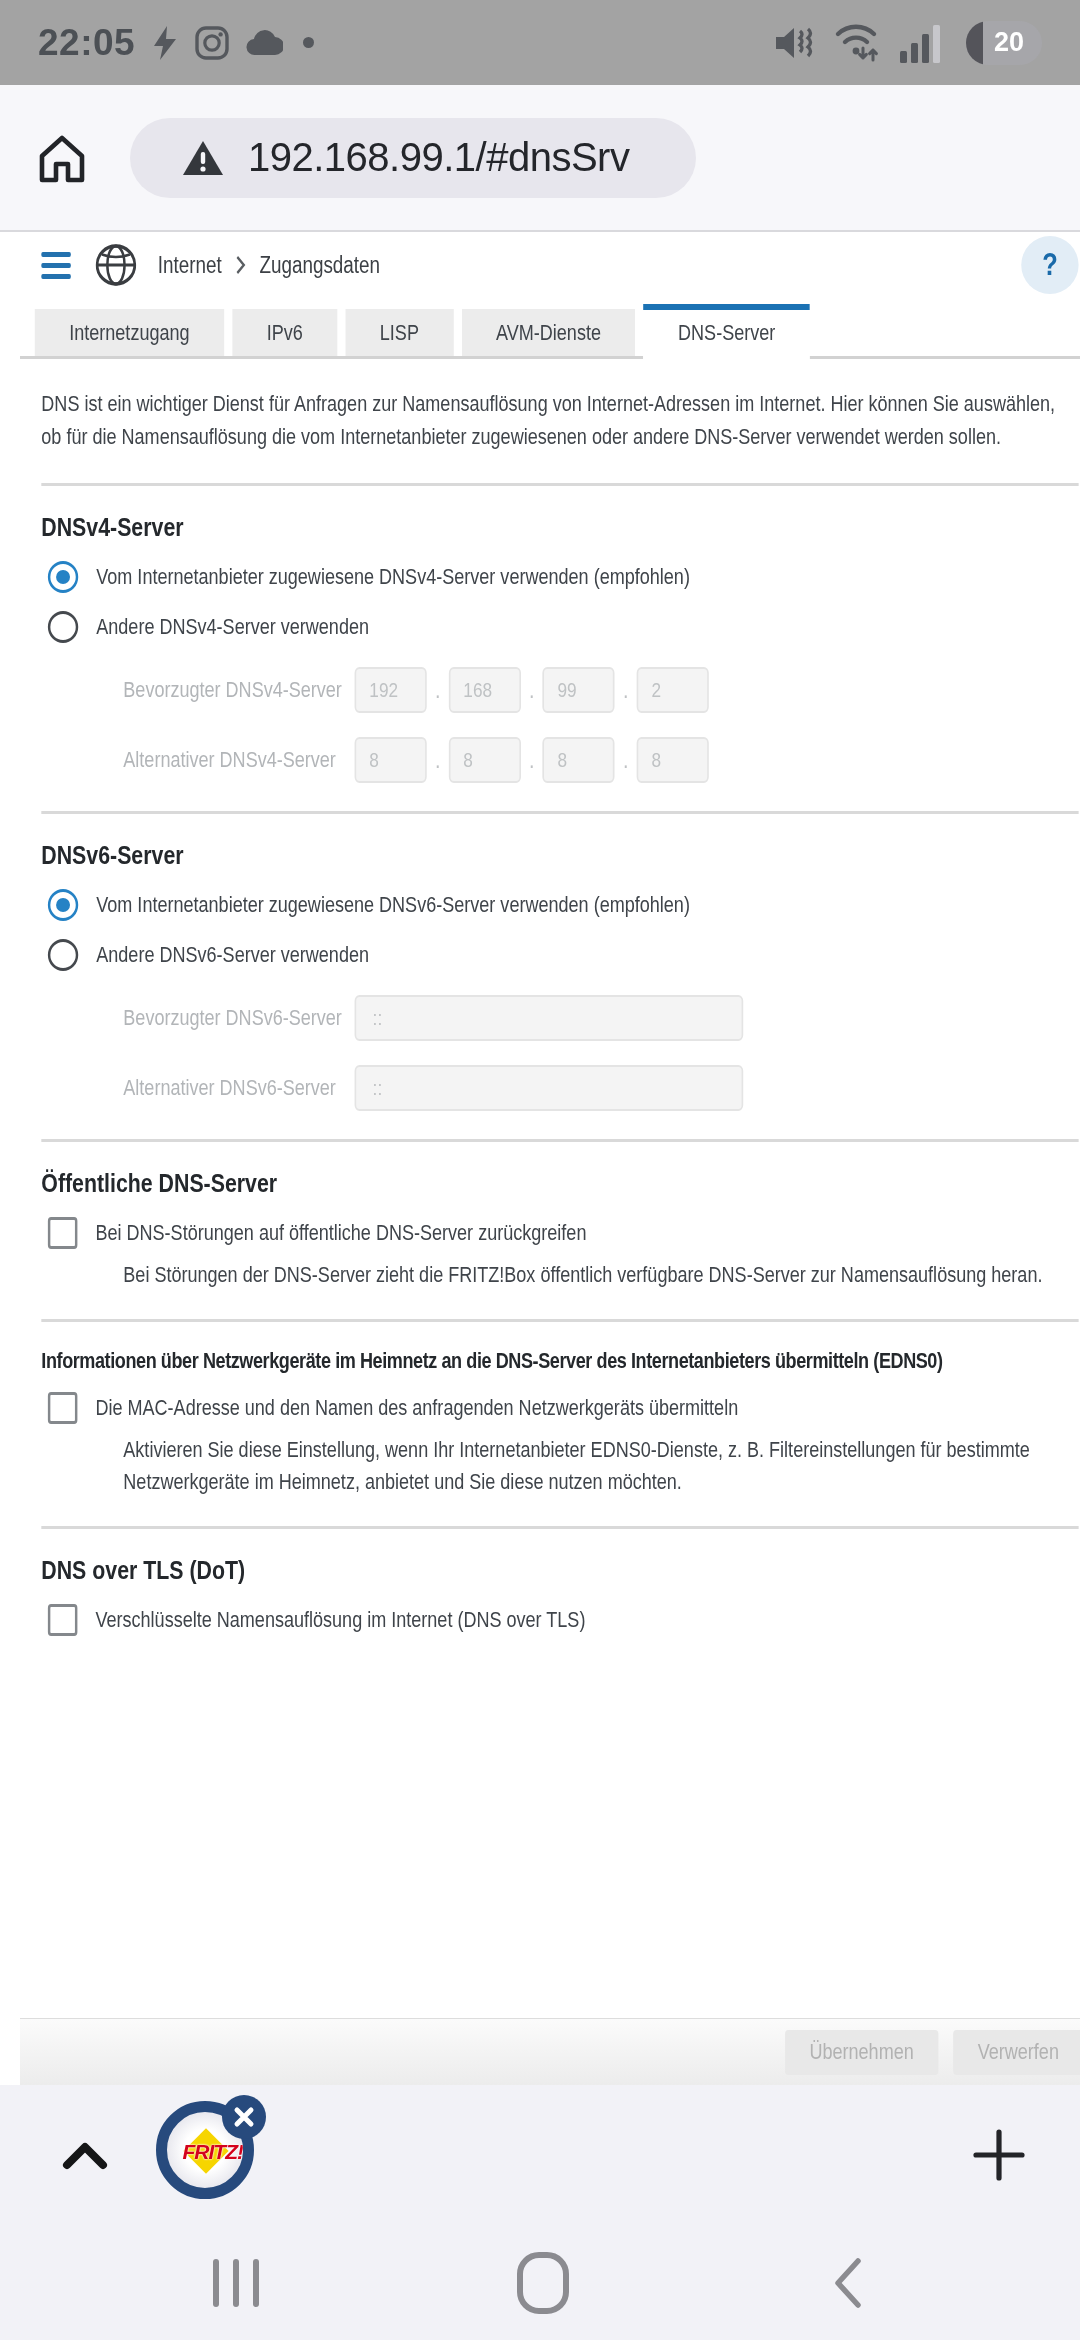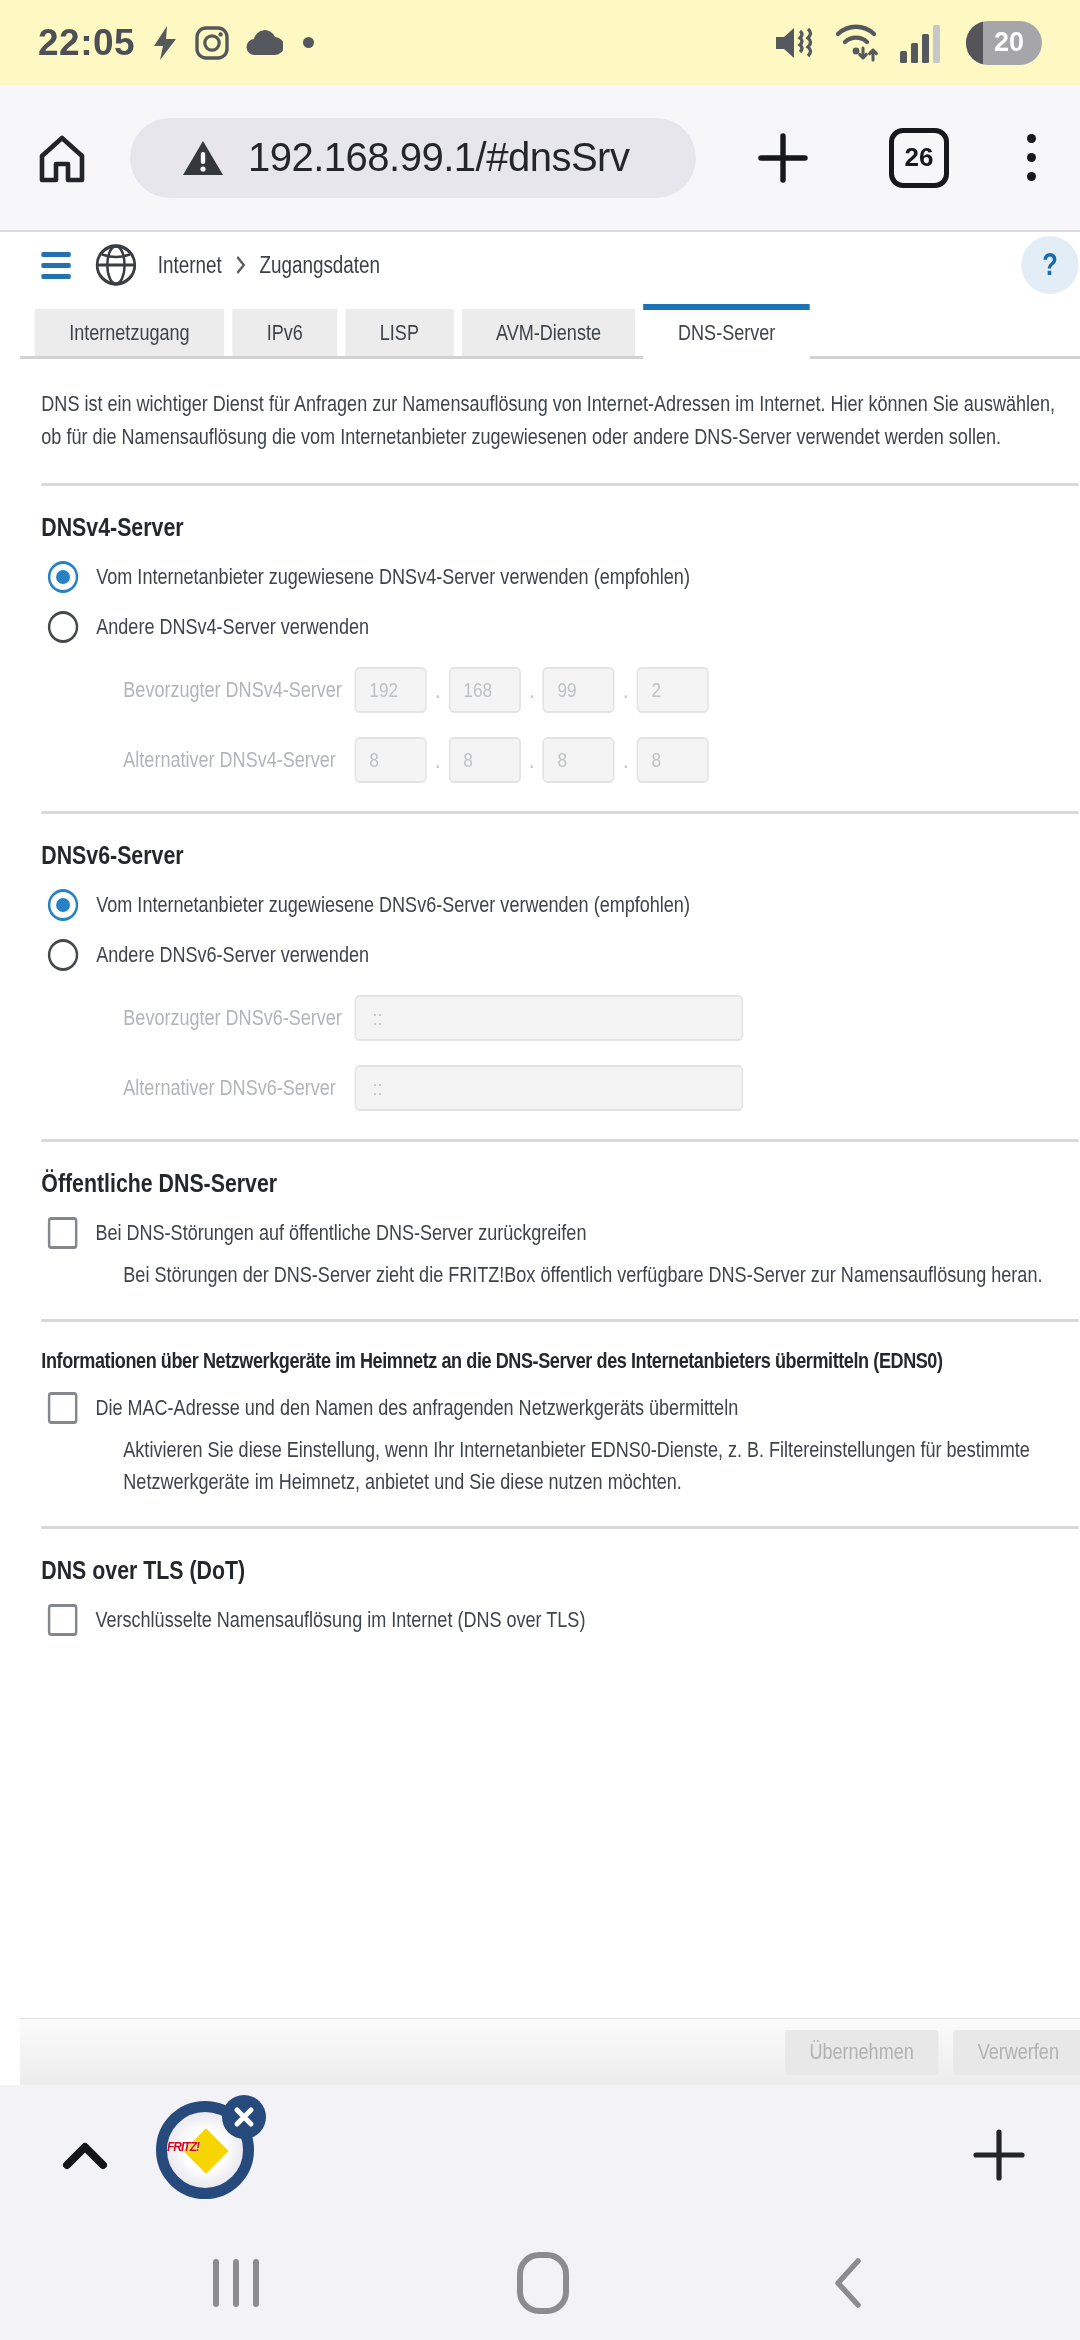--- a/index.html
+++ b/index.html
@@ -1,20 +1,20 @@
 <!DOCTYPE html>
 <html><head>
 <meta charset="utf-8">
 <style>
   html,body{margin:0;padding:0;background:#fff;}
   .screen{position:relative;width:1080px;height:2340px;overflow:hidden;
           font-family:"Liberation Sans",sans-serif;background:#fff;}
 
   
-  .status-bar{height:85px;background:#fef9c3;display:flex;align-items:center;
+  .status-bar{height:85px;background:#a3a3a3;display:flex;align-items:center;
               justify-content:space-between;padding:0 38px;box-sizing:border-box;}
   .sb-left{display:flex;align-items:center;gap:16px;}
   .sb-time{font-size:37px;font-weight:bold;color:#4c5055;letter-spacing:.5px;}
   .sb-right{display:flex;align-items:center;gap:14px;}
   .sb-dot{width:11px;height:11px;border-radius:50%;background:#55585d;margin-left:4px;}
   .battery{position:relative;width:76px;height:44px;border-radius:22px;background:#a6a6aa;
            overflow:hidden;display:flex;align-items:center;justify-content:center;margin-left:6px;}
   .battery-fill{position:absolute;left:0;top:0;bottom:0;width:17px;background:#54545a;}
   .battery-num{position:relative;color:#fff;font-size:27px;font-weight:bold;margin-left:10px;}
 
@@ -81,21 +81,21 @@
          font-family:"Liberation Sans",sans-serif;}
 
   
   .browser-toolbar{height:140px;background:#f2f2f7;display:flex;align-items:center;position:relative;}
   .tb-chevron{position:absolute;left:60px;top:50%;transform:translateY(-50%);}
   .fritz-badge{position:absolute;left:156px;top:16px;width:98px;height:98px;}
   .fritz-ring{width:98px;height:98px;border-radius:50%;background:radial-gradient(circle,#ffffff 38%,#e9e9ef 70%);
               border:11px solid #274a7d;box-sizing:border-box;position:relative;overflow:hidden;}
   .fritz-diamond{position:absolute;left:23px;top:23px;width:32px;height:32px;background:#f6d500;
                  transform:rotate(45deg);}
-  .fritz-word{position:absolute;left:0;right:0;top:28px;text-align:left;font-size:12px;
+  .fritz-word{position:absolute;left:0;right:0;top:28px;text-align:right;font-size:21px;
               font-weight:bold;font-style:italic;color:#d4021d;
               text-shadow:0 0 2px #fff,0 0 2px #fff;letter-spacing:-1px;}
   .fritz-close{position:absolute;top:-6px;right:-12px;width:44px;height:44px;border-radius:50%;
                background:#274a7d;display:flex;align-items:center;justify-content:center;}
   .tb-plus{position:absolute;right:52px;top:50%;transform:translateY(-50%);}
 
   
   .nav-bar{height:115px;background:#f2f2f7;display:flex;align-items:center;position:relative;}
   .nav-recents{position:absolute;left:213px;display:flex;gap:14px;}
   .nav-recents i{width:6px;height:48px;background:#8b8b90;border-radius:3px;}
@@ -153,33 +153,20 @@
     <svg width="56" height="56" viewBox="0 0 56 56">
       <path d="M8 26 L28 8 L48 26 V50 H34 V34 H22 V50 H8 Z" fill="none" stroke="#222428" stroke-width="4.6" stroke-linejoin="round"></path>
     </svg>
     <div class="url-pill">
       <svg width="42" height="38" viewBox="0 0 42 38">
         <path d="M21 2 L41 36 H1 Z" fill="#34373c"></path>
         <rect x="18.8" y="13" width="4.4" height="12" rx="2" fill="#f7f7fa"></rect>
         <circle cx="21" cy="30" r="2.6" fill="#f7f7fa"></circle>
       </svg>
       <span class="url-text">192.168.99.1/#dnsSrv</span>
-    </div>
-    <div class="browser-actions">
-      <svg width="56" height="56" viewBox="0 0 56 56">
-        <path d="M28 6 V50 M6 28 H50" stroke="#17181b" stroke-width="5.4" stroke-linecap="round"></path>
-      </svg>
-      <div class="tab-counter">
-        <span>26</span>
-      </div>
-      <div class="overflow">
-          <i></i>
-          <i></i>
-          <i></i>
-        </div>
     </div>
   </div>
 
   <div class="page">
     <div class="scalewrap">
 
       <div class="page-header">
         <div class="hamburger">
             <i></i>
             <i></i>

